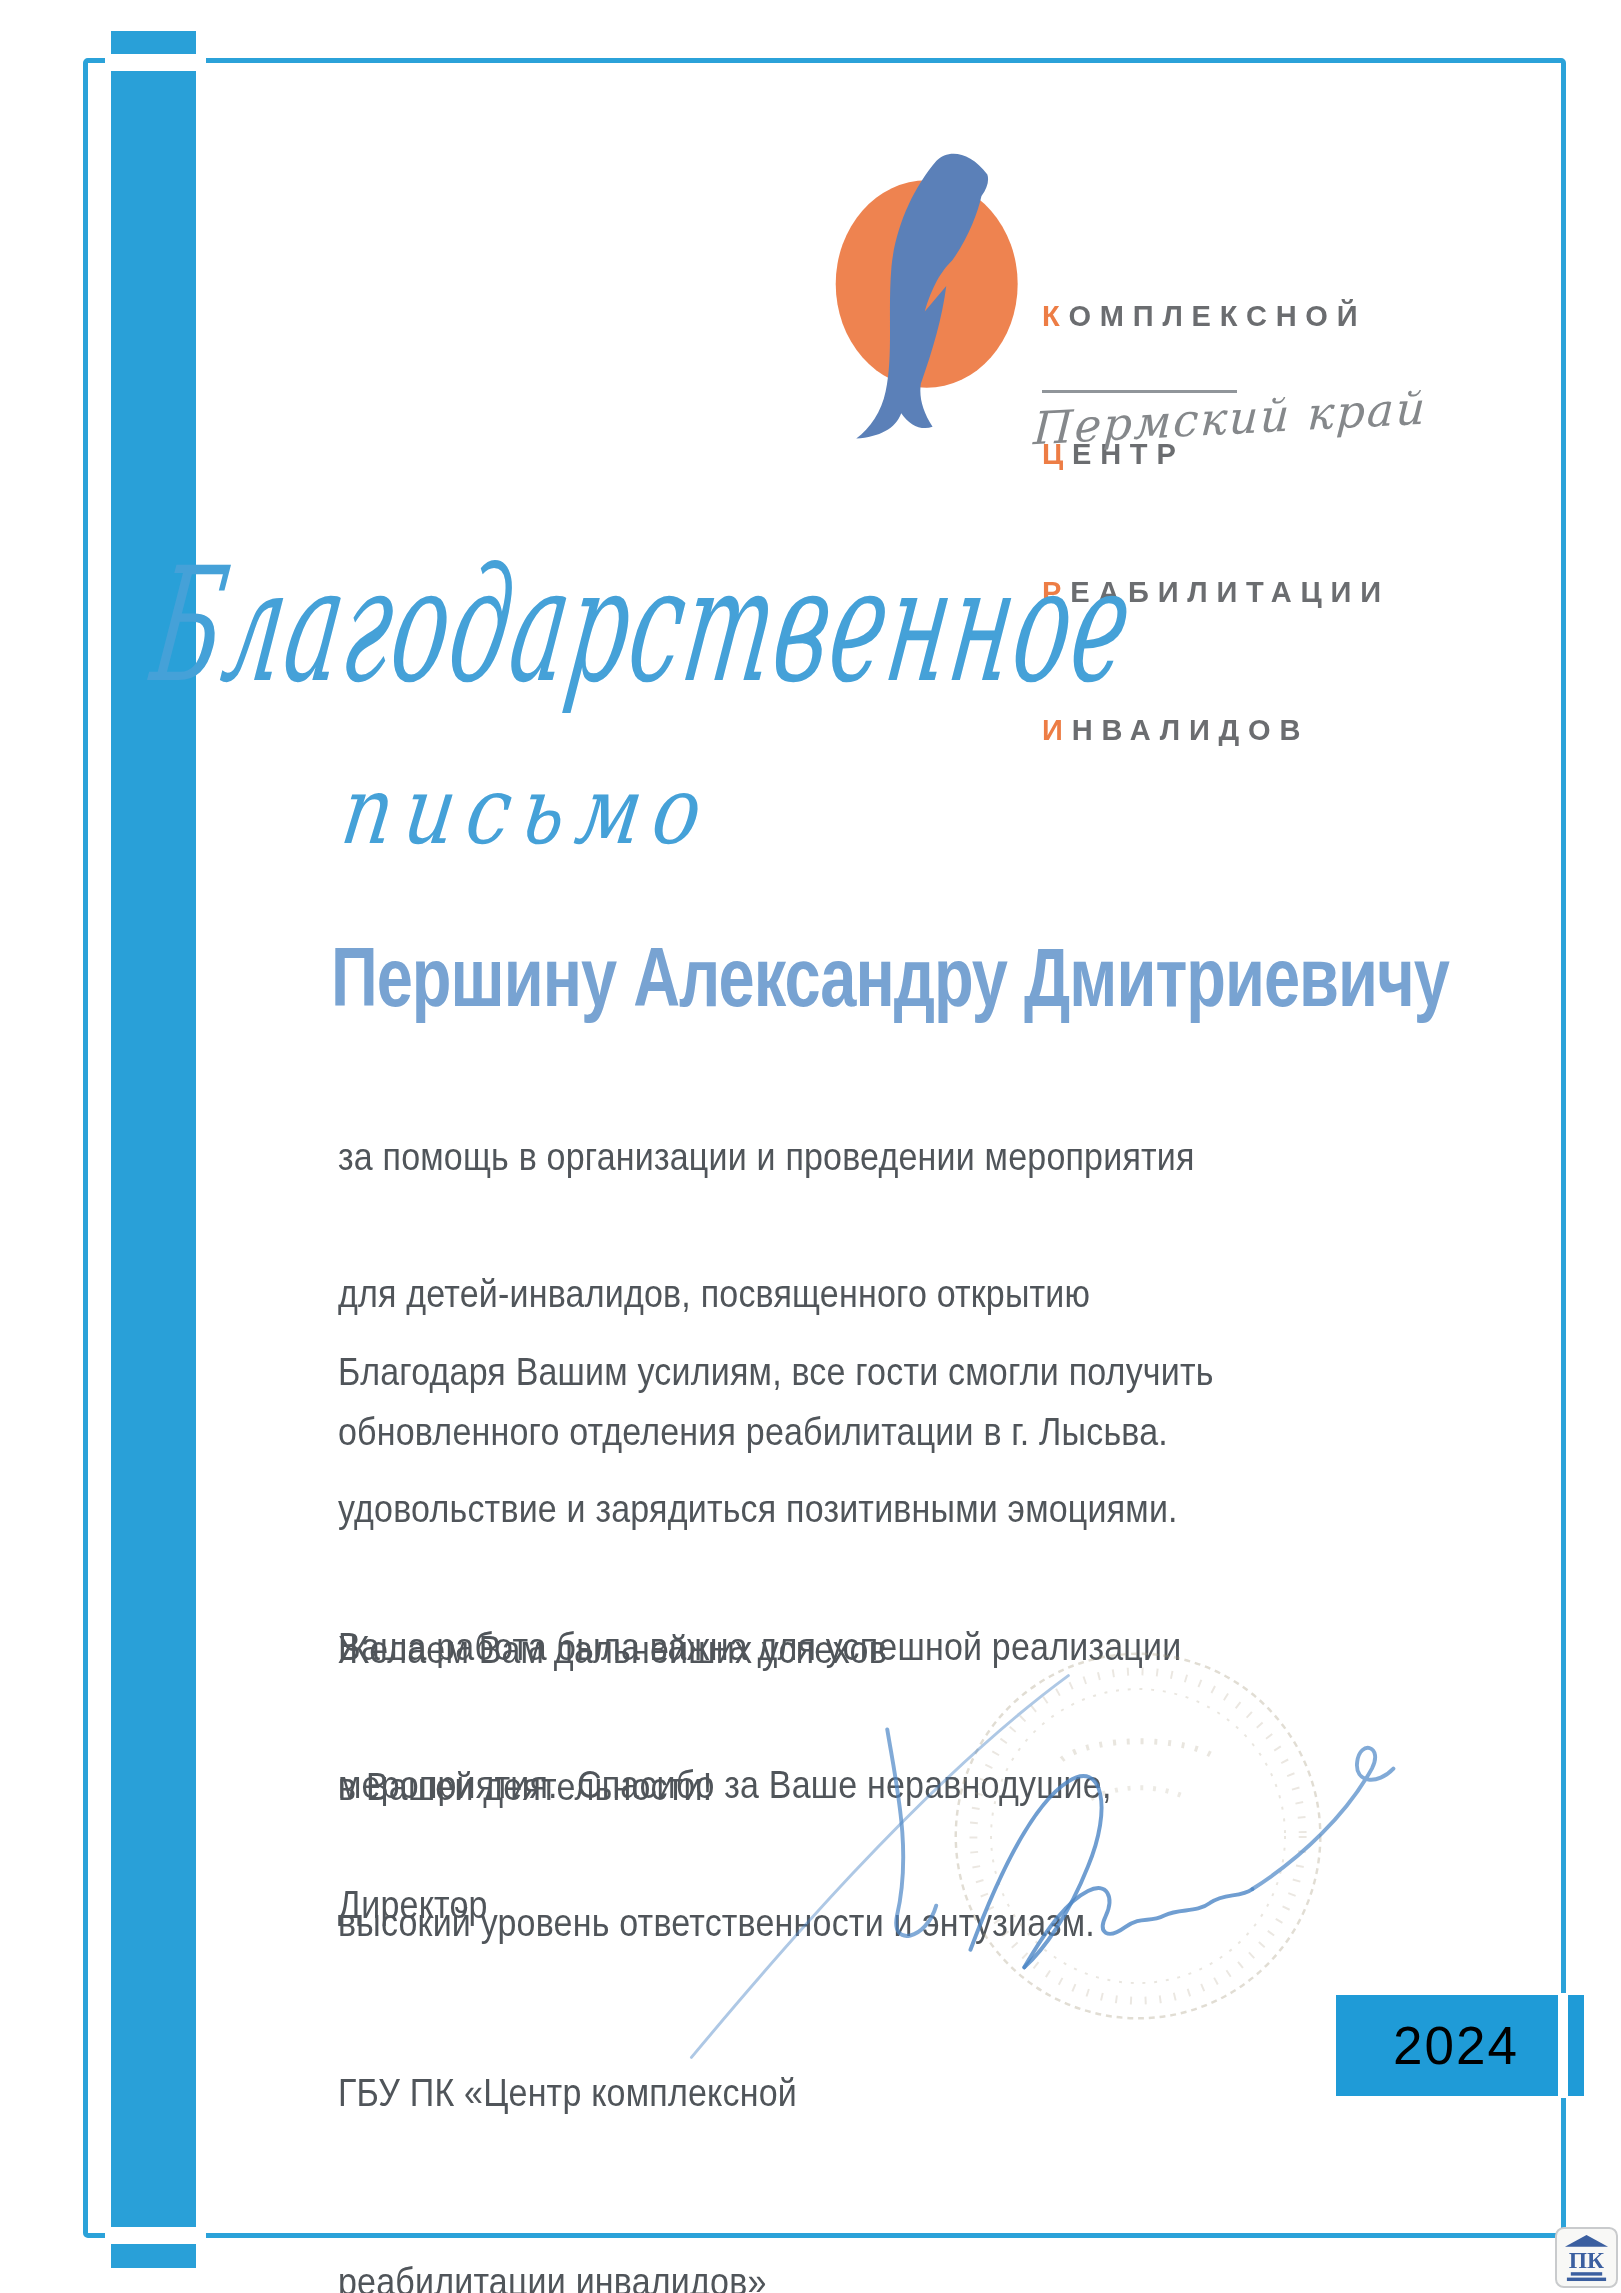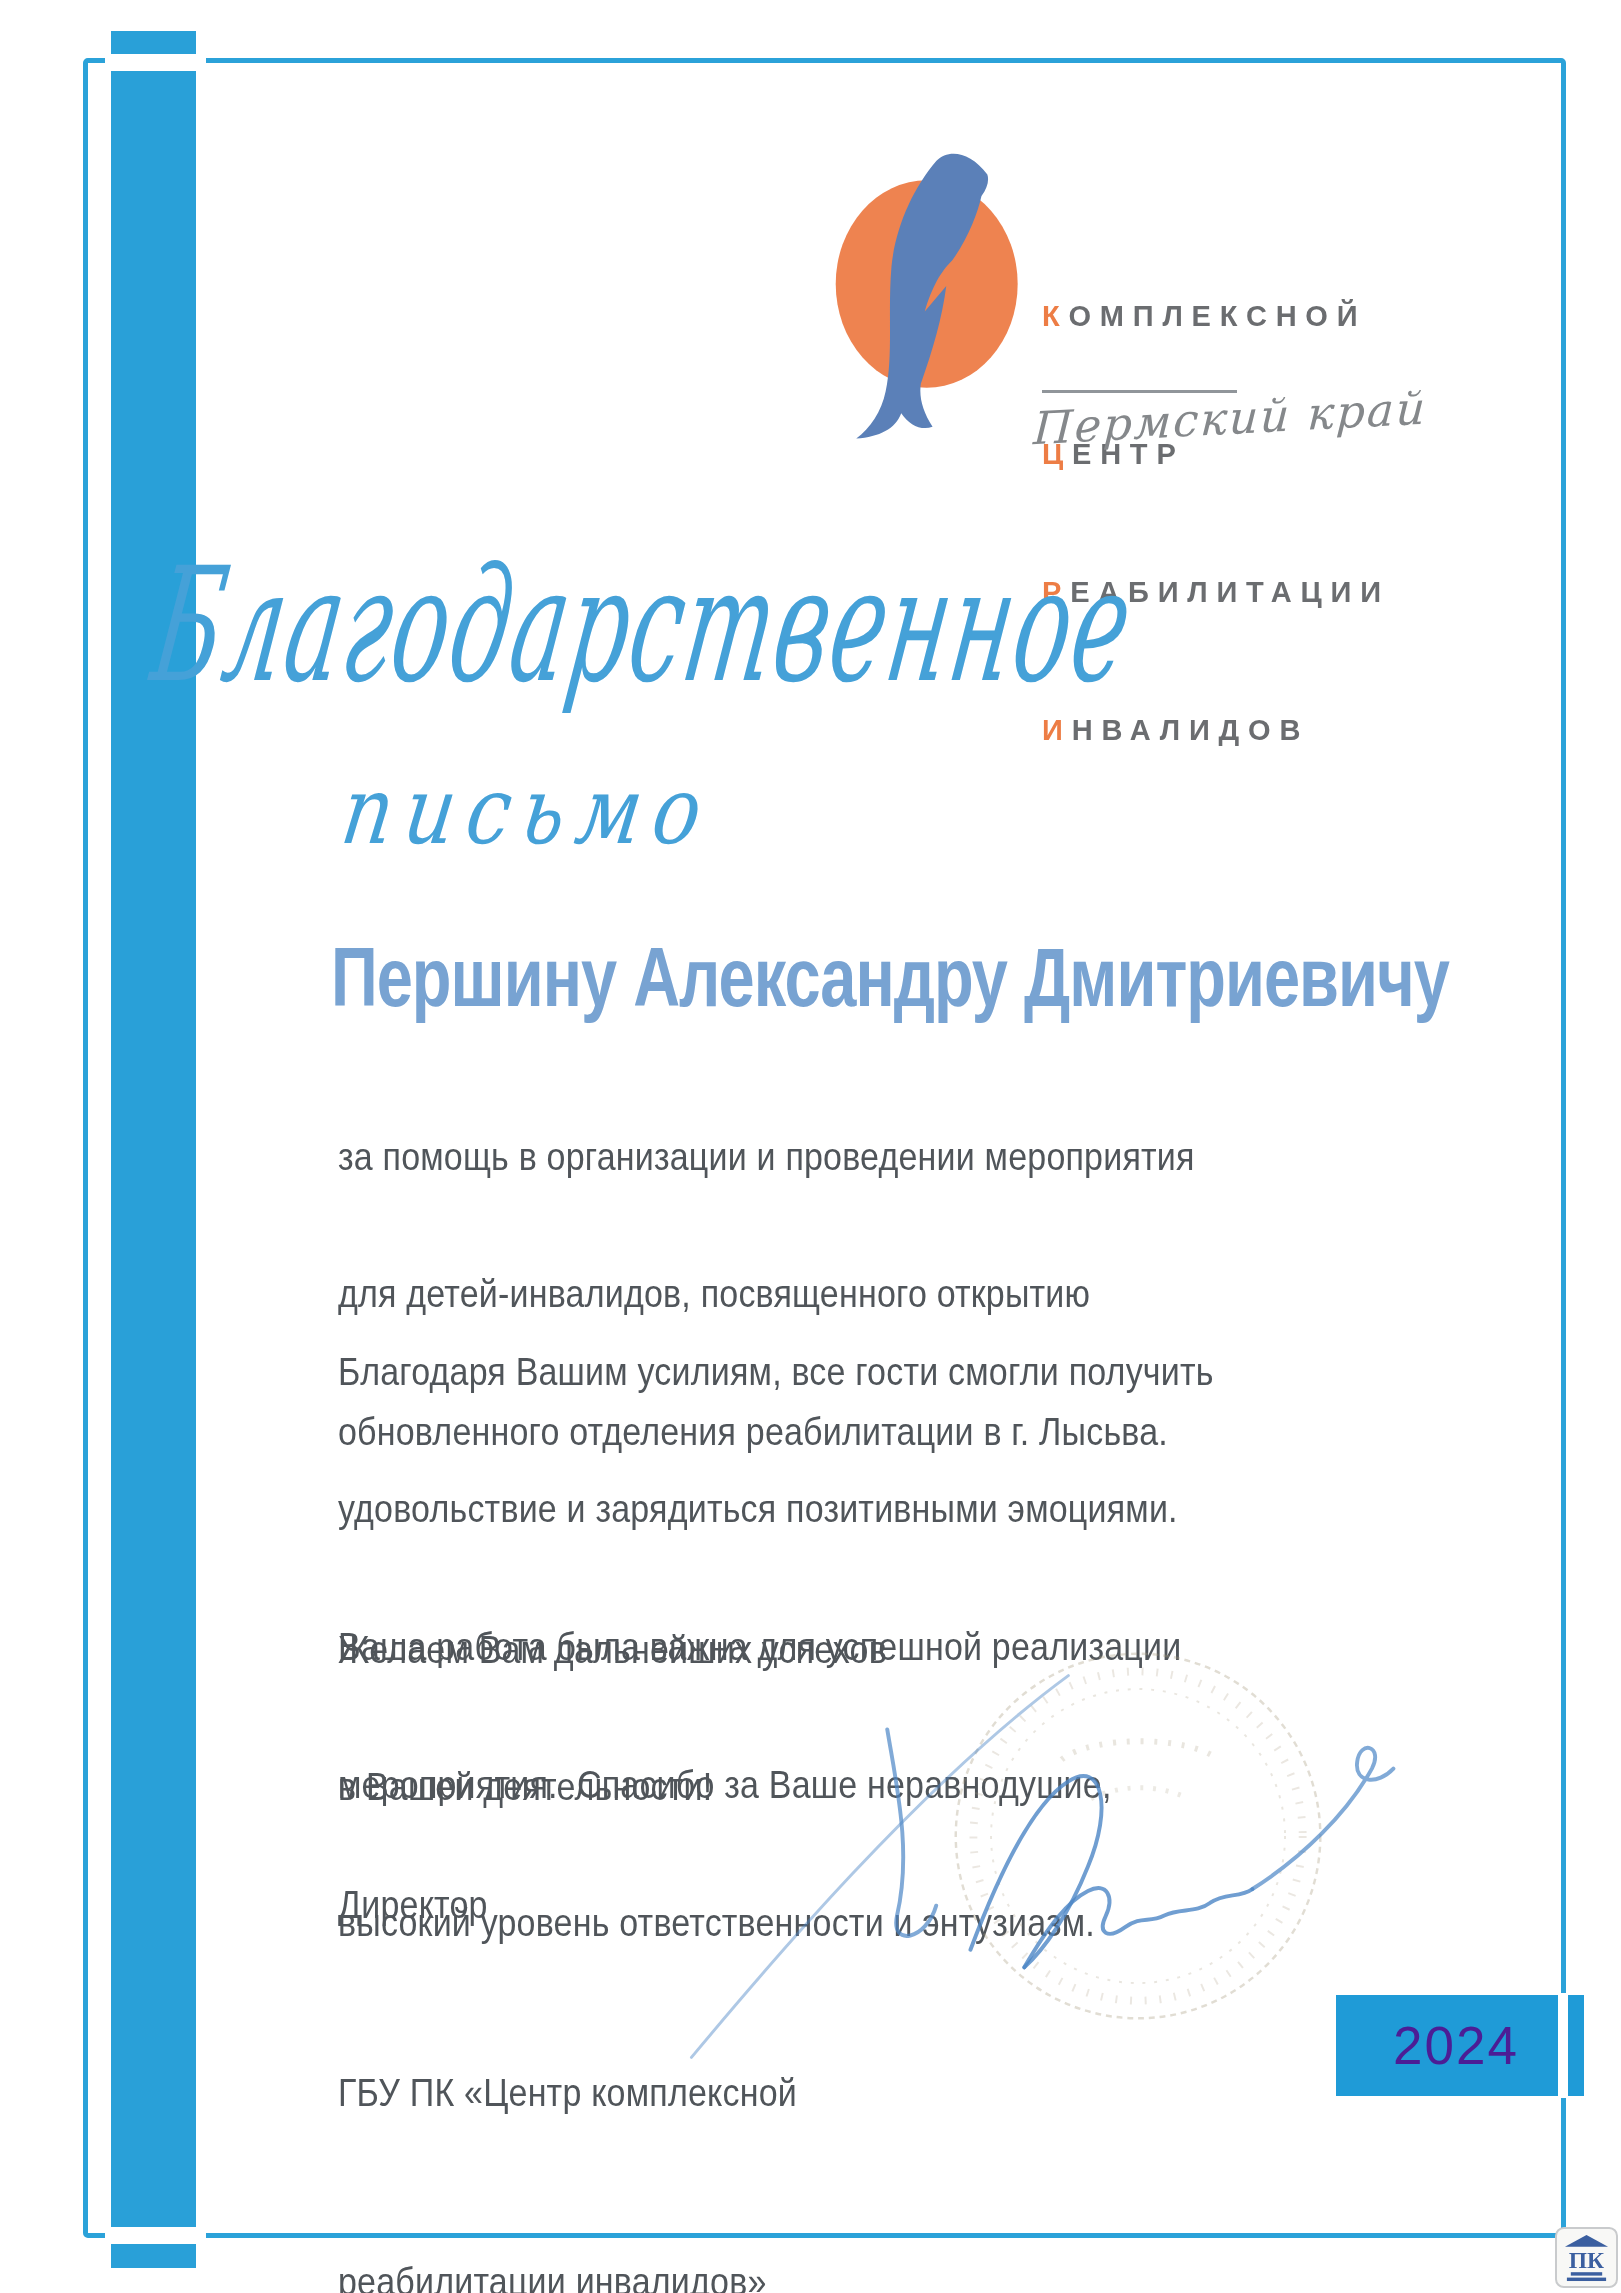--- a/index.html
+++ b/index.html
@@ -37,21 +37,21 @@
     transform:scaleY(1.12);transform-origin:left top;white-space:pre;}
   .para-1{top:1042px;}
   .para-2{top:1257px;}
   .para-3{top:1535px;}
   .sig-block{left:338px;top:1748px;font-size:34px;line-height:56px;color:#50555a;letter-spacing:0.2px;
     transform:scaleY(1.12);transform-origin:left top;white-space:pre;}
   
   .stamp{left:944px;top:1642px;width:392px;height:392px;opacity:0.85;}
   .signature{left:647px;top:1656px;width:784px;height:421px;}
   
-  .year-box{left:1336px;top:1995px;width:222px;height:101px;background:#1f9bd7;color:#4c1d95;
+  .year-box{left:1336px;top:1995px;width:222px;height:101px;background:#1f9bd7;color:#000000;
     display:flex;align-items:center;justify-content:flex-end;padding-right:39px;box-sizing:border-box;
     font-size:53px;letter-spacing:2px;}
   .year-gap{left:1556px;top:1993px;width:11.8px;height:105px;background:#ffffff;}
   .year-outer{left:1568px;top:1995px;width:15.7px;height:101px;background:#1f9bd7;}
   
   .corner-badge{left:1555px;top:2227px;width:63px;height:61px;background:#f8f8f6;border:2px solid #c9cbcd;
     border-radius:8.8px;box-sizing:border-box;display:flex;align-items:center;justify-content:center;}
 </style>
 </head>
 <body>

